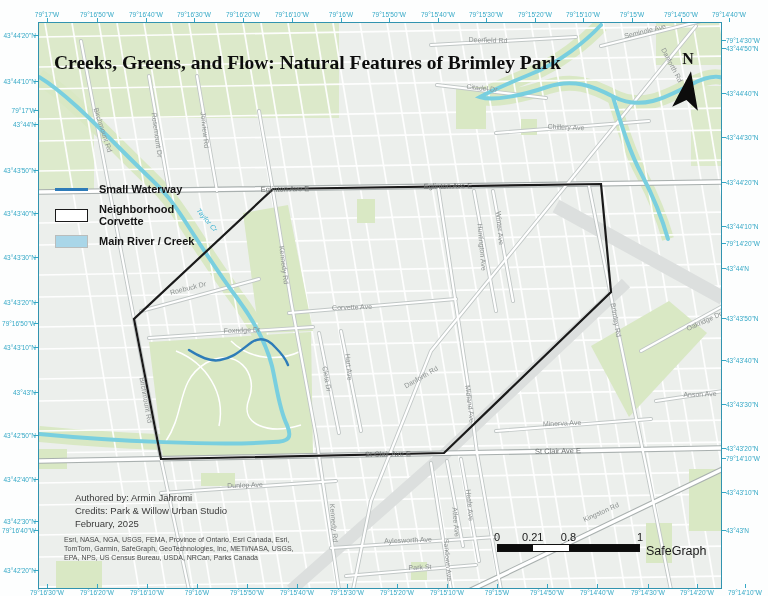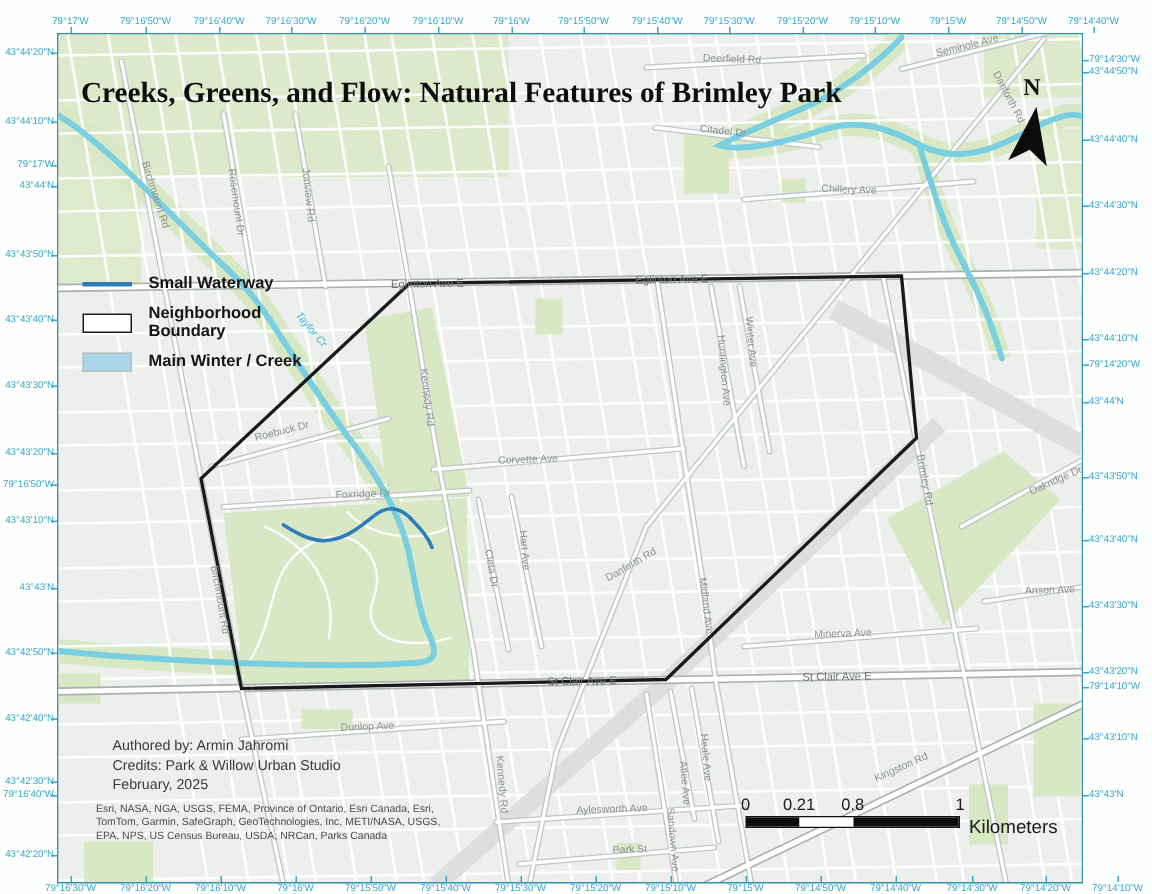--- a/index.html
+++ b/index.html
@@ -411,25 +411,25 @@
 
   <div id="title">Creeks, Greens, and Flow: Natural Features of Brimley Park</div>
 
   <div id="legend">
       <div class="lrow">
         <div class="lsw line" style="background: rgb(46, 124, 184);"></div>
         <div class="llab">Small Waterway</div>
       </div>
       <div class="lrow">
         <div class="lsw outline"></div>
-        <div class="llab">Neighborhood Boundary</div>
+        <div class="llab">Neighborhood Corvette</div>
       </div>
       <div class="lrow">
         <div class="lsw fill" style="background: rgb(169, 214, 232);"></div>
-        <div class="llab">Main Winter / Creek</div>
+        <div class="llab">Main River / Creek</div>
       </div>
     </div>
 
   <div id="north">
     <div class="nlet">N</div>
     <svg width="32" height="40" viewBox="0 0 32 40">
       <polygon points="16,1 29,39 16,30 3,39" fill="#0c0c0c"></polygon>
     </svg>
   </div>
 
@@ -438,21 +438,21 @@
         <span style="left: 0%;">0</span>
         <span style="left: 25%;">0.21</span>
         <span style="left: 50%;">0.8</span>
         <span style="left: 100%;">1</span>
       </div>
     <div id="sb-bar">
       <div class="seg" style="width:25%;background:#0c0c0c"></div>
       <div class="seg" style="width:25%;background:#ffffff"></div>
       <div class="seg" style="width:50%;background:#0c0c0c"></div>
     </div>
-    <div id="sb-unit">Kilometers</div>
+    <div id="sb-unit">SafeGraph</div>
   </div>
 
   <div id="credits">
     <div class="cline">Authored by: Armin Jahromi</div>
     <div class="cline">Credits: Park &amp; Willow Urban Studio</div>
     <div class="cline">February, 2025</div>
   </div>
   <div id="attrib">Esri, NASA, NGA, USGS, FEMA, Province of Ontario, Esri Canada, Esri, TomTom, Garmin, SafeGraph, GeoTechnologies, Inc, METI/NASA, USGS, EPA, NPS, US Census Bureau, USDA, NRCan, Parks Canada</div>
 
 </div>

